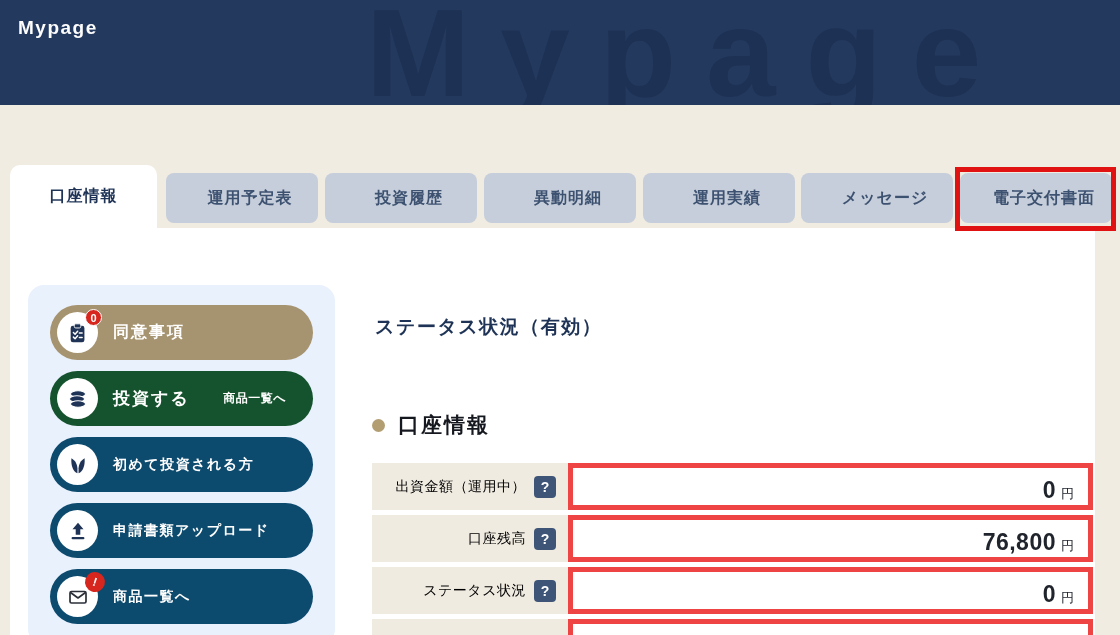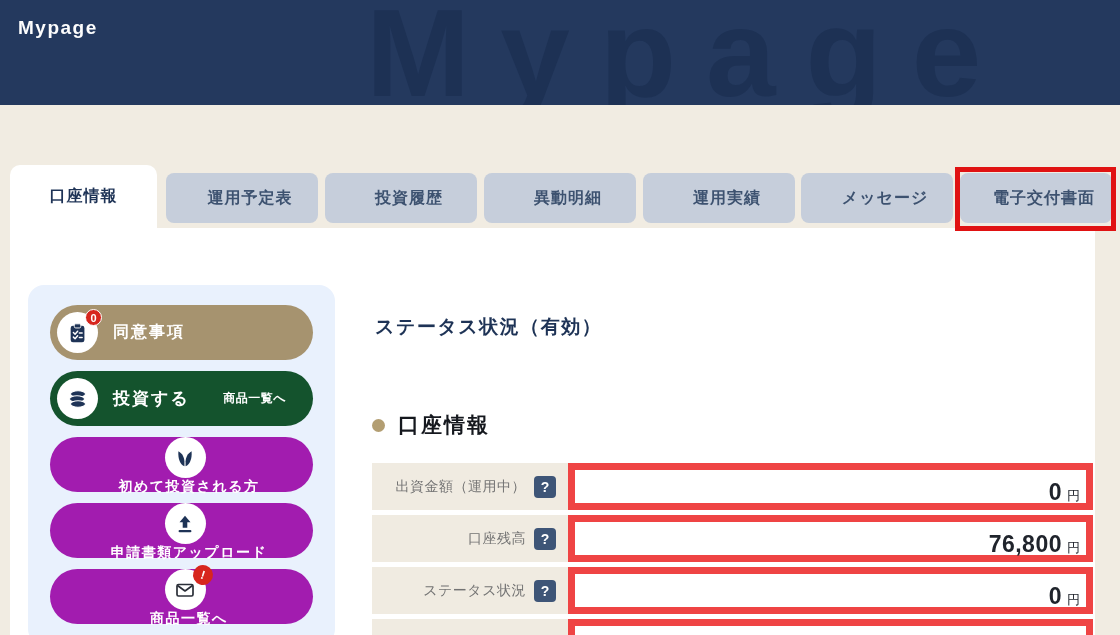--- a/index.html
+++ b/index.html
@@ -53,21 +53,21 @@
     position:absolute; left:28px; top:285px; width:307px; height:360px;
     background:#E9F1FD; border-radius:16px;
   }
   .side-btn {
     position:absolute; left:50px; width:263px; height:55px;
     border-radius:28px; display:flex; align-items:center;
     color:#FFFFFF; cursor:pointer;
   }
   .btn-tan  { background:#A6936F; }
   .btn-blue { background:#14532d; }
-  .btn-navy { background:#a21caf;flex-direction:column; }
+  .btn-navy { background:#0c4a6e; }
   .icon-circle {
     position:relative; flex:0 0 auto;
     width:41px; height:41px; margin-left:7px;
     background:#FFFFFF; border-radius:50%;
     display:flex; align-items:center; justify-content:center;
   }
   .side-label { margin-left:15px; font-weight:700; white-space:nowrap;font-family:Liberation Serif, serif; }
   .lbl-lg { font-size:16px; letter-spacing:2px; }
   .lbl-xl { font-size:17px; letter-spacing:2px; }
   .lbl-sm { font-size:14px; letter-spacing:1.5px; }
@@ -102,32 +102,32 @@
   .section-title {
     position:absolute; left:398px; top:411px;
     font-size:21px; font-weight:700; color:#15181E; letter-spacing:2px;
   }
   .t-row-label {
     position:absolute; left:372px; width:196px; height:47px;
     background:#F0EBE1;
     display:flex; align-items:center; justify-content:flex-end;
     padding-right:12px;
   }
-  .t-label-text { font-size:14px; color:#737373; font-weight:500; letter-spacing:0.5px; }
+  .t-label-text { font-size:14px; color:#000000; font-weight:500; letter-spacing:0.5px; }
   .help-btn {
     width:22px; height:22px; margin-left:8px; flex:0 0 auto;
     background:#3E5577; border-radius:4px;
     color:#FFFFFF; font-size:14px; font-weight:700;
     display:flex; align-items:center; justify-content:center;
     cursor:pointer;
   }
   .t-row-value {
     position:absolute; left:568px; width:525px; height:47px;
-    background:#FFFFFF; border:7px solid #ef4444;
-    text-align:right; line-height:45px; padding-right:6px;
+    background:#FFFFFF; border:5px solid #ef4444;
+    text-align:right; line-height:45px; padding-right:14px;
     white-space:nowrap;
   }
   .val-num  { font-size:23px; font-weight:600; color:#20242C; letter-spacing:0.5px; }
   .val-unit { font-size:13px; font-weight:500; color:#20242C; margin-left:5px; }
   svg { display:block; }
 </style>
 </head>
 <body>
 
 <div class="header">

